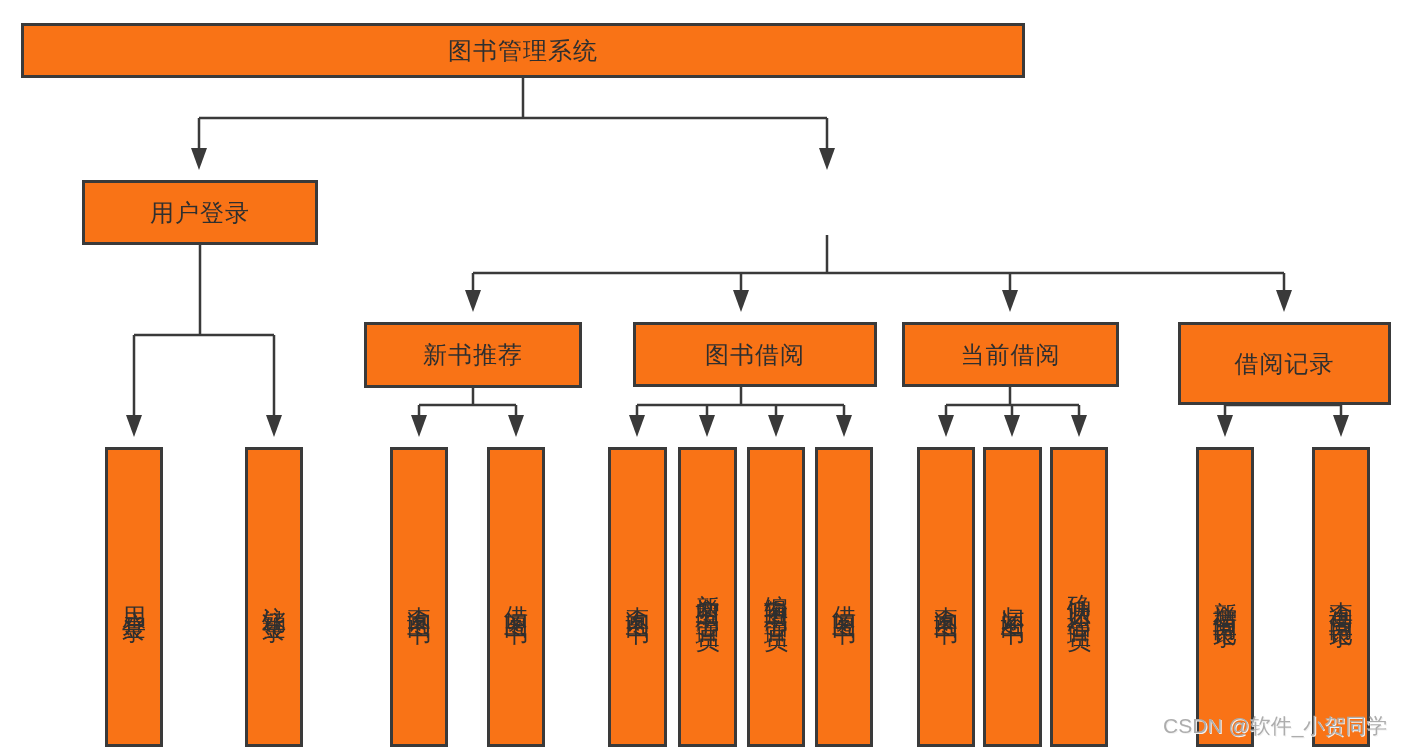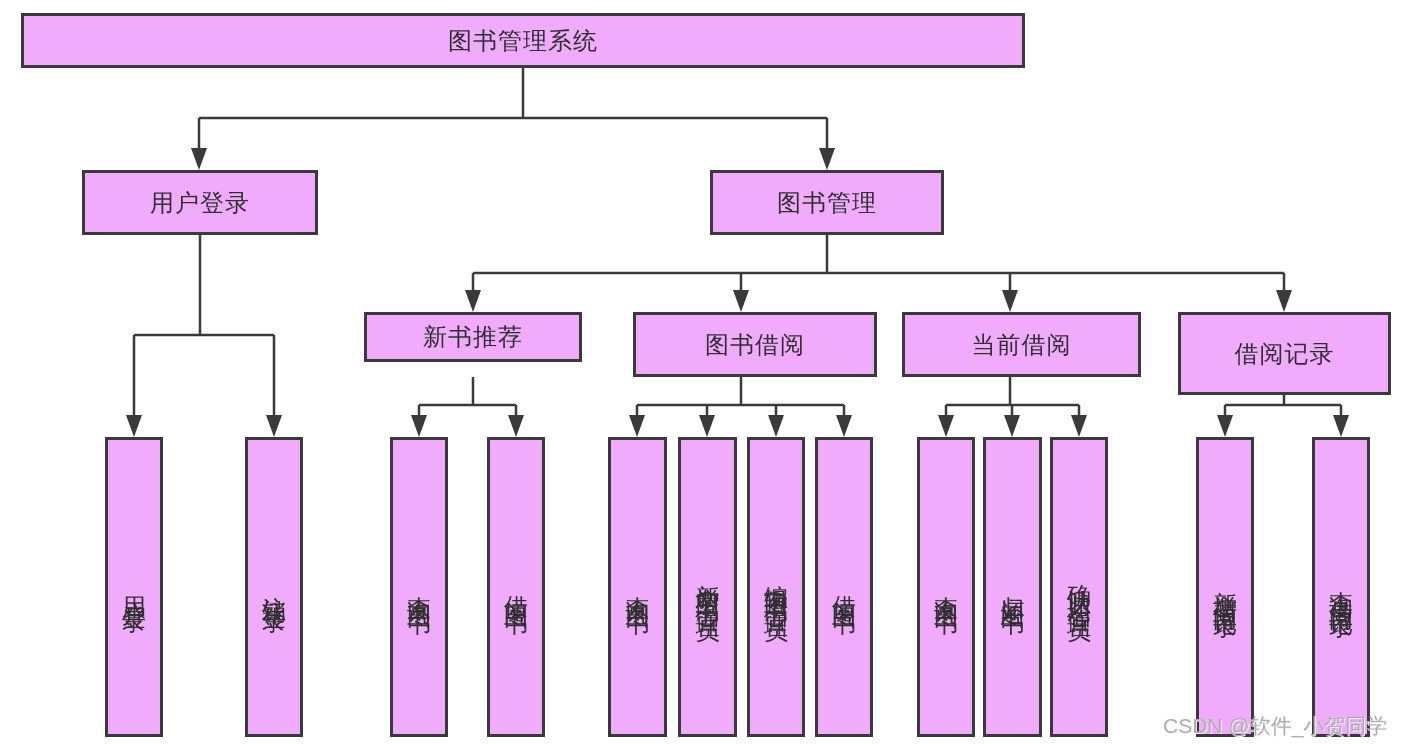--- a/index.html
+++ b/index.html
@@ -9,25 +9,26 @@
     height: 747px;
     background: #ffffff;
     font-family: "Liberation Sans", sans-serif;
     overflow: hidden;
   }
   .wires { position: absolute; left: 0; top: 0; }
   .node {
     position: absolute;
     box-sizing: border-box;
     border: 3px solid #3a3a3a;
-    background: #f0abfc;
+    background: #f97316;
     display: flex;
     align-items: center;
     justify-content: center;
     color: #2f2f2f;
+    margin-top: 10px;
   }
   .node.h span {
     font-size: 24px;
     letter-spacing: 1px;
     white-space: nowrap;
   }
   .node.v span {
     writing-mode: vertical-rl;
     text-orientation: mixed;
     font-size: 24px;
@@ -84,31 +85,28 @@
     </g>
   </svg>
 
   <div class="node h" style="left:21px;top:13px;width:1004px;height:55px">
     <span>图书管理系统</span>
   </div>
 
   <div class="node h" style="left:82px;top:170px;width:236px;height:65px">
     <span>用户登录</span>
   </div>
-  <div class="node h" style="left:710px;top:170px;width:234px;height:65px">
-    <span>图书管理</span>
-  </div>
 
-  <div class="node h" style="left:364px;top:312px;width:218px;height:50px">
+  <div class="node h" style="left:364px;top:312px;width:218px;height:66px">
     <span>新书推荐</span>
   </div>
   <div class="node h" style="left:633px;top:312px;width:244px;height:65px">
     <span>图书借阅</span>
   </div>
-  <div class="node h" style="left:902px;top:312px;width:239px;height:65px">
+  <div class="node h" style="left:902px;top:312px;width:217px;height:65px">
     <span>当前借阅</span>
   </div>
   <div class="node h" style="left:1178px;top:312px;width:213px;height:83px">
     <span>借阅记录</span>
   </div>
 
   <div class="node v" style="left:105px;top:437px;width:58px;height:300px">
     <span>用户登录</span>
   </div>
   <div class="node v" style="left:245px;top:437px;width:58px;height:300px">

